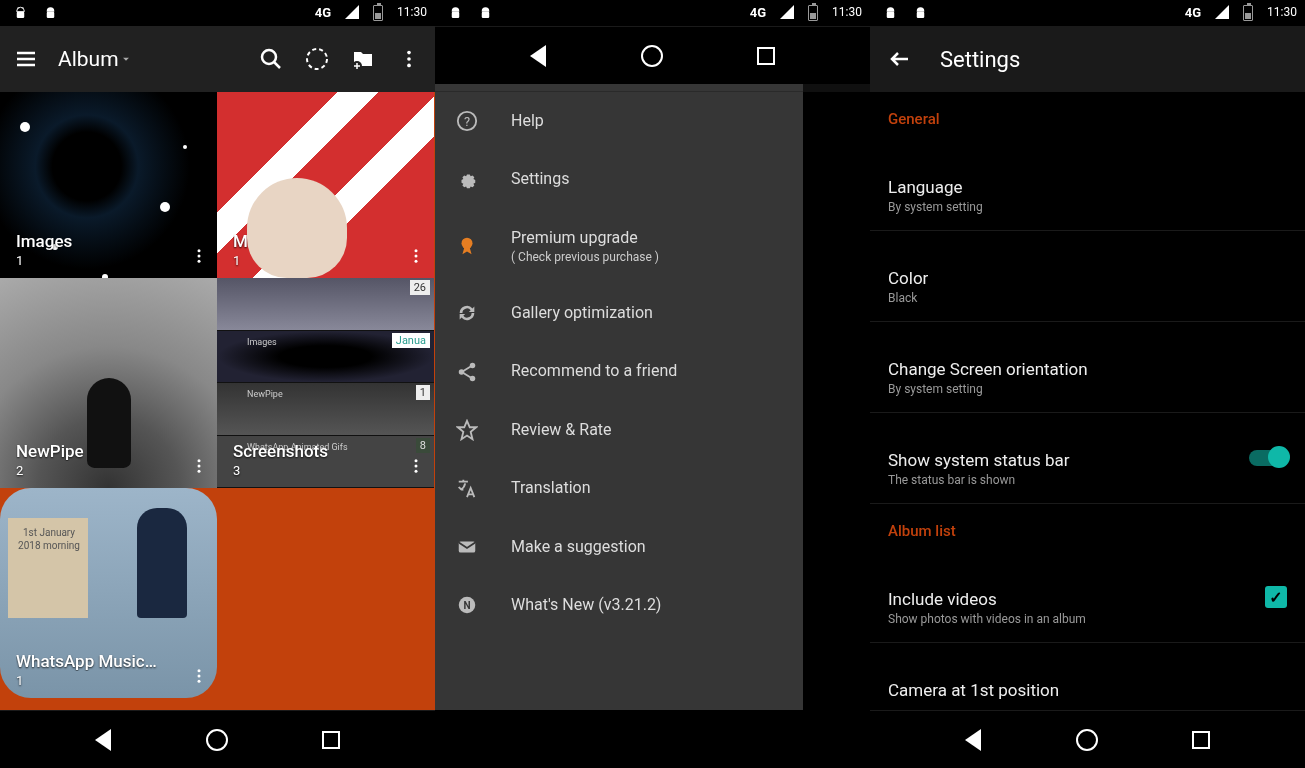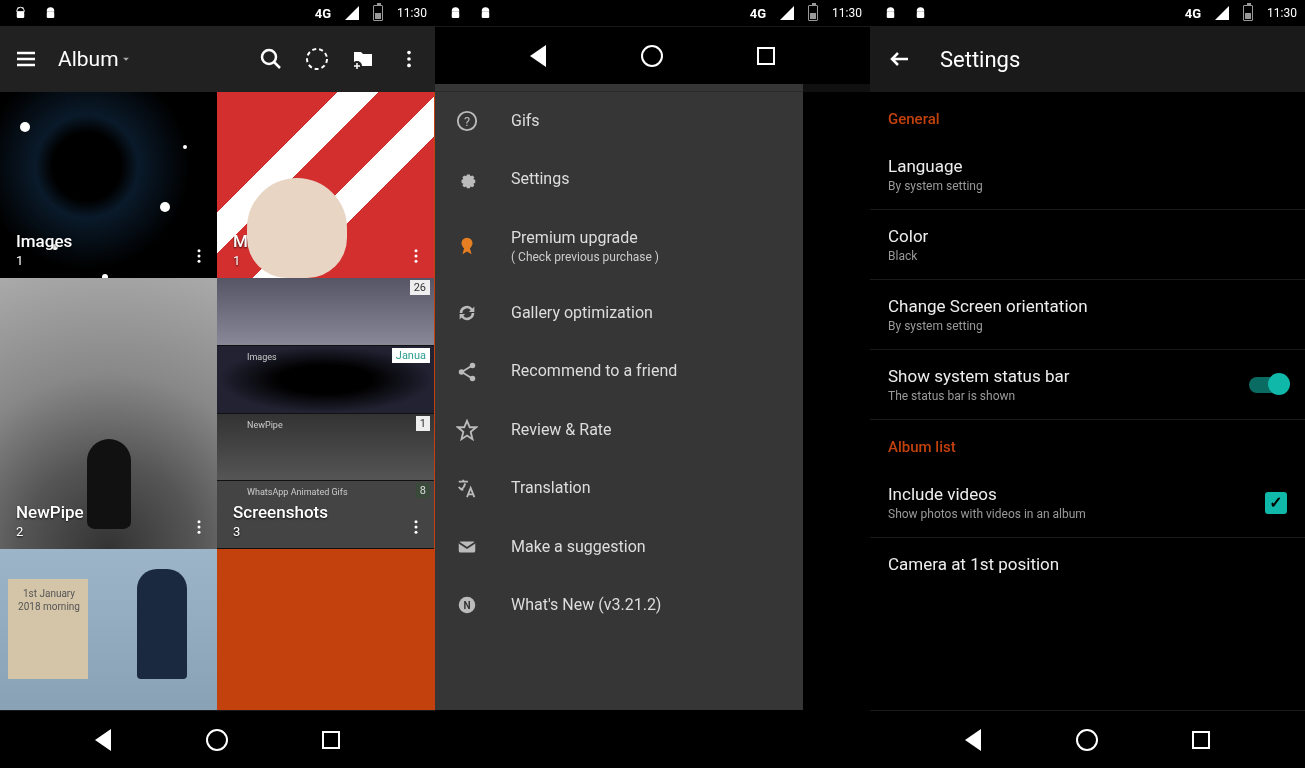--- a/index.html
+++ b/index.html
@@ -2,56 +2,56 @@
 <html><head>
 <meta charset="utf-8">
 <style>
 * { margin: 0; padding: 0; box-sizing: border-box; font-family: Roboto, Arial, sans-serif; }
 body { background: #000; display: flex; width: 1305px; height: 768px; overflow: hidden; }
 .phone { width: 435px; height: 768px; background: #000; position: relative; display: flex; flex-direction: column; }
 
 
 .status-bar { height: 26px; background: #000; display: flex; align-items: center; padding: 0 8px; color: #fff; font-size: 13px; }
 .status-left { display: flex; gap: 6px; }
-.status-right { margin-left: auto; display: flex; align-items: center; gap: 14px; }
+.status-right { margin-left: auto; display: flex; align-items: flex-start; gap: 14px; }
 .sig-4g { font-weight: bold; font-size: 13px; }
 .triangle { width: 0; height: 0; border-left: 14px solid transparent; border-bottom: 14px solid #fff; }
 .battery { width: 10px; height: 16px; border: 1px solid #999; border-radius: 1px; position: relative; }
 .battery::before { content: ''; position: absolute; top: -3px; left: 3px; width: 4px; height: 2px; background: #999; }
 .battery::after { content: ''; position: absolute; bottom: 1px; left: 1px; right: 1px; height: 6px; background: #999; }
 .clock { font-size: 12px; }
 
 
 .app-bar { height: 66px; background: #212121; display: flex; align-items: center; padding: 0 14px; color: #fff; gap: 20px; }
 .app-bar .title { font-size: 21px; font-weight: 400; display: flex; align-items: center; }
 .app-bar .actions { margin-left: auto; display: flex; gap: 22px; align-items: center; }
 .icon { width: 24px; height: 24px; display: inline-flex; align-items: center; justify-content: center; }
 
 
 .album-grid { flex: 1; display: flex; flex-wrap: wrap; align-content: flex-start; background: #c2410c; overflow: hidden; }
 .album-tile { position: relative; overflow: hidden; }
 .tile-a { width: 217px; height: 186px; }
-.tile-b { width: 217px; height: 271px; }
+.tile-b { width: 217px; height: 210px; }
 .album-label { position: absolute; bottom: 10px; left: 16px; right: 30px; color: #fff; text-shadow: 0 1px 2px rgba(0,0,0,0.8); }
 .album-name { font-size: 17px; font-weight: 500; white-space: nowrap; overflow: hidden; text-overflow: ellipsis; }
 .album-count { font-size: 13px; margin-top: 2px; }
 .tile-more { position: absolute; bottom: 10px; right: 6px; color: #fff; }
 
 
 .bg-blackhole { background: radial-gradient(circle at 40% 40%, #000 20%, #0a1a2a 30%, #000 60%); position: relative; }
 .bg-blackhole::before, .bg-blackhole::after { content:''; position:absolute; border-radius:50%; background:#fff; }
 .bg-blackhole::before { width:10px; height:10px; top:30px; left:20px; box-shadow: 140px 80px 0 #fff, 30px 120px 0 -2px #fff, 160px 20px 0 -3px #fff, 80px 150px 0 -2px #fff; }
 .bg-bowie { background: linear-gradient(135deg, #d32f2f 0%, #d32f2f 30%, #fff 30%, #fff 40%, #d32f2f 40%, #d32f2f 55%, #fff 55%, #fff 65%, #d32f2f 65%); position:relative; }
 .bg-bowie::after { content:''; position:absolute; bottom:0; left:30px; width:100px; height:100px; background:#e8d5c4; border-radius:50% 50% 40% 40%; }
 .bg-figure { background: radial-gradient(circle at 50% 100%, #333 0%, #555 30%, #888 60%, #aaa 100%); position:relative; }
 .bg-figure::after { content:''; position:absolute; bottom:20px; left:50%; transform:translateX(-50%); width:44px; height:90px; background:#111; border-radius:24px 24px 8px 8px; }
 .bg-screenshots { background: #222; display:flex; flex-direction:column; }
 .shot-row { flex:1; display:flex; border-bottom:1px solid #111; position:relative; }
 .shot-label { position:absolute; right:4px; top:2px; background:#eee; color:#333; font-size:11px; padding:1px 4px; }
-.bg-man { background: linear-gradient(#9db5c9 0%, #7a94a8 100%); position:relative; }
+.bg-man { background: linear-gradient(#9db5c9 0%, #7a94a8 100%); position:relative;border-radius:31px; }
 .bg-man::before { content:''; position:absolute; left:8px; top:30px; width:80px; height:100px; background:#d4c5a8; }
 .note-text { position:absolute; left:14px; top:38px; font-size:10px; color:#555; width:70px; text-align:center; line-height:1.3; }
 .bg-man::after { content:''; position:absolute; right:30px; top:20px; width:50px; height:110px; background:#1a2840; border-radius:20px 20px 4px 4px; }
 
 
 .drawer { position:absolute; top:26px; left:0; bottom:58px; width:368px; background:#363636; z-index:5; display:flex; flex-direction:column; }
 .drawer-header { height:66px; display:flex; align-items:center; padding:0 22px; border-bottom:1px solid #2a2a2a; }
 .drawer-logo { color:#999; font-size:19px; letter-spacing:6px; font-weight:300; }
 .drawer-list { flex:1; }
 .drawer-item { display:flex; align-items:center; padding:18px 20px; color:#ddd; font-size:16px; gap:32px; }
@@ -60,21 +60,21 @@
 .drawer-item .di-sub { font-size:12px; color:#ccc; }
 .backdrop { position:absolute; top:26px; left:0; right:0; bottom:58px; background:#000; }
 .backdrop .app-bar { opacity:0.5; }
 
 
 .settings-bar { height:66px; background:#1a1a1a; display:flex; align-items:center; padding:0 18px; gap:28px; }
 .settings-title { color:#fff; font-size:22px; }
 .settings-body { flex:1; background:#000; overflow:hidden; }
 .section-header { color:#c2410c; font-size:15px; font-weight:500; padding:18px 18px 12px; }
 .setting-item { padding:16px 18px; border-bottom:1px solid #1a1a1a; display:flex; align-items:center; }
-.setting-text { flex:1; }
+.setting-text { flex:1;margin-top:21px; }
 .setting-title { color:#eee; font-size:17px; }
 .setting-sub { color:#999; font-size:12px; margin-top:3px; }
 .toggle { width:38px; height:16px; background:#0a6b62; border-radius:8px; position:relative; }
 .toggle::after { content:''; position:absolute; right:-3px; top:-4px; width:22px; height:22px; background:#0fb8a8; border-radius:50%; }
 .checkbox { width:22px; height:22px; background:#0fb8a8; border-radius:3px; display:flex; align-items:center; justify-content:center; color:#000; font-weight:bold; }
 
 
 .nav-bar { height:58px; background:#000; display:flex; align-items:center; justify-content:space-evenly; border-top:1px solid #1a1a1a; }
 .nav-btn { color:#fff; }
 .nav-tri { width:0; height:0; border-top:11px solid transparent; border-bottom:11px solid transparent; border-right:16px solid #fff; }
@@ -291,21 +291,21 @@
       <span class="drawer-logo">FOTO</span>
     </div>
     <div class="drawer-list">
       <div class="drawer-item">
         <span class="di-icon">
             <svg viewBox="0 0 24 24" width="22" height="22">
               <circle cx="12" cy="12" r="10" stroke="#bbb" stroke-width="2" fill="none"></circle>
               <text x="12" y="17" text-anchor="middle" font-size="14" fill="#bbb">?</text>
             </svg>
           </span>
-        <span class="di-text">Gifs</span>
+        <span class="di-text">Help</span>
       </div>
       <div class="drawer-item">
         <span class="di-icon">
             <svg viewBox="0 0 24 24" width="22" height="22">
               <path d="M12 8a4 4 0 100 8 4 4 0 000-8zm9 4l-2-1 1-2-2-2-2 1-1-2h-3l-1 2-2-1-2 2 1 2-2 1v3l2 1-1 2 2 2 2-1 1 2h3l1-2 2 1 2-2-1-2 2-1z" fill="#bbb"></path>
             </svg>
           </span>
         <span class="di-text">Settings</span>
       </div>
       <div class="drawer-item">

